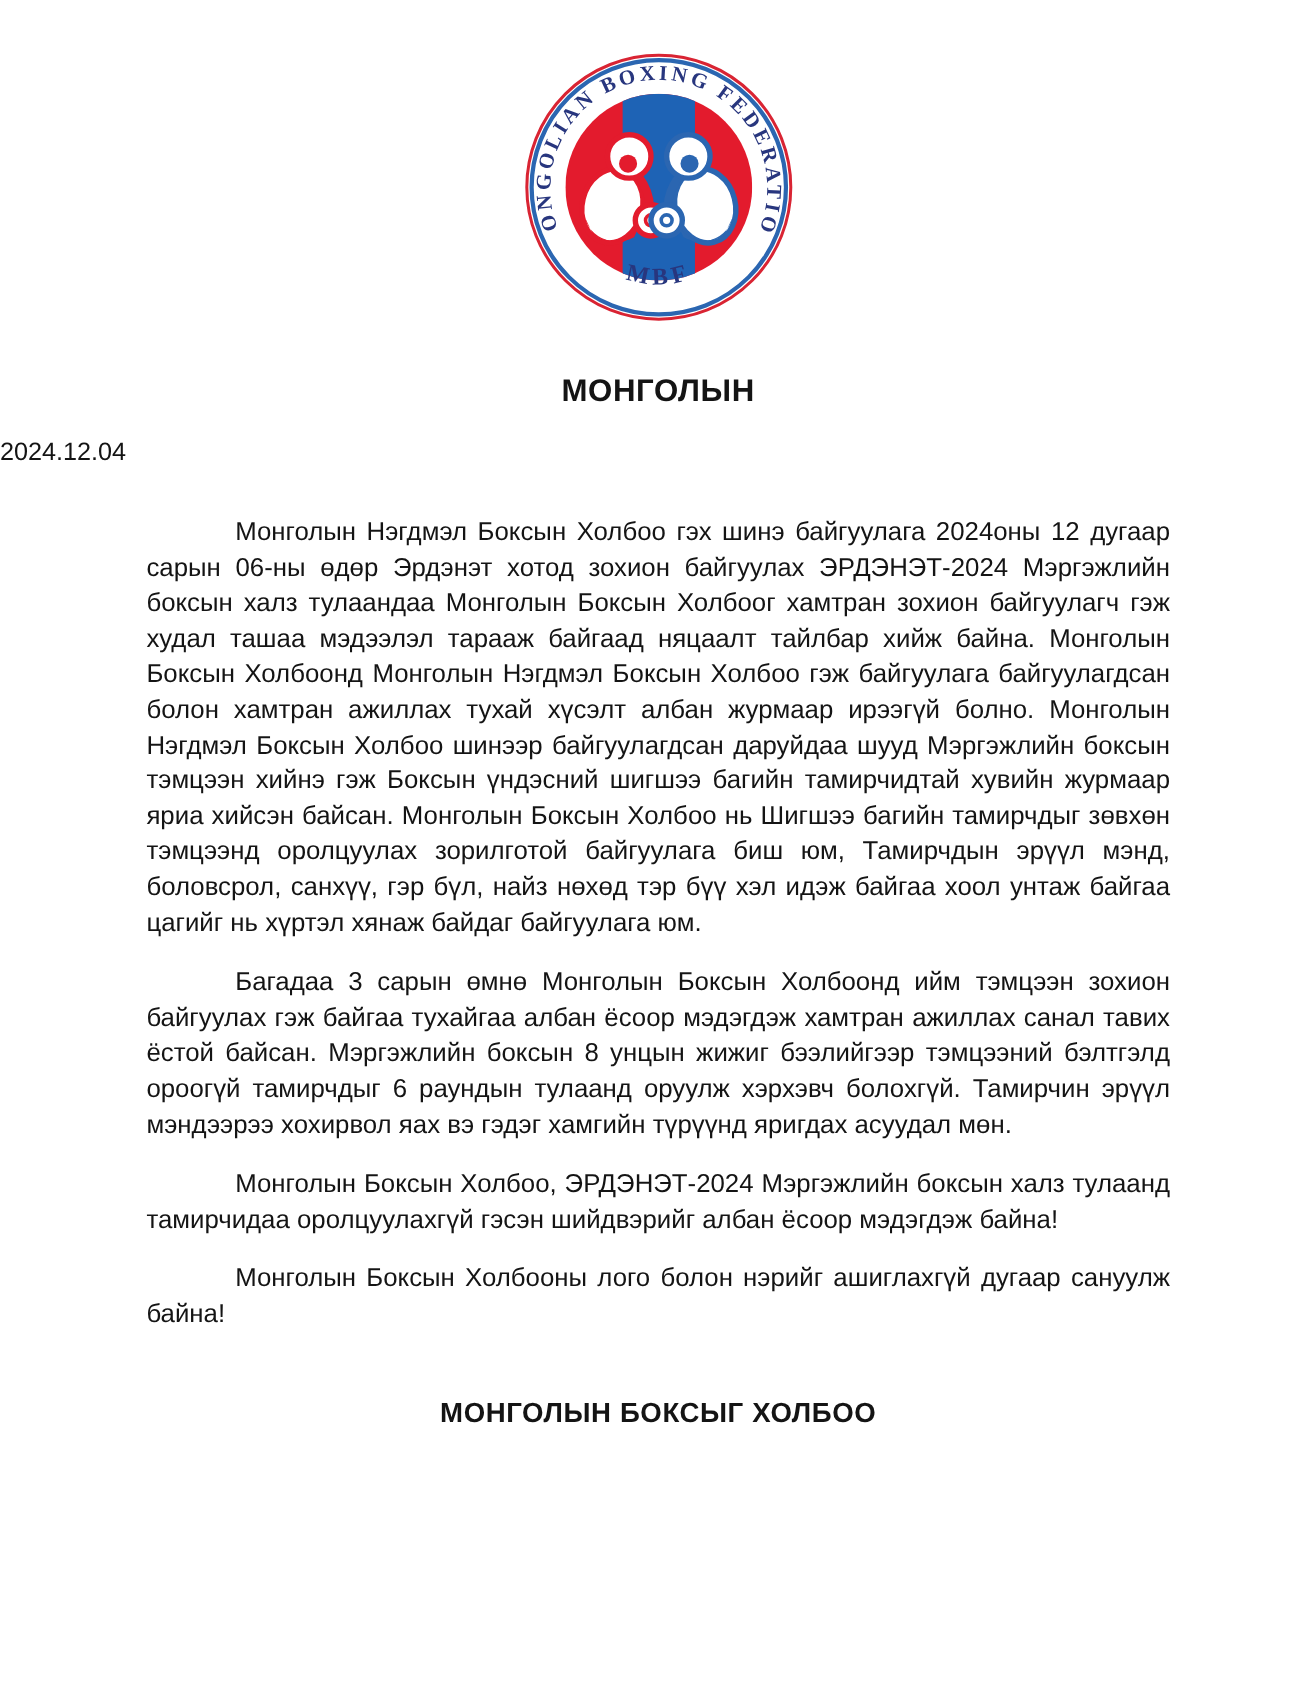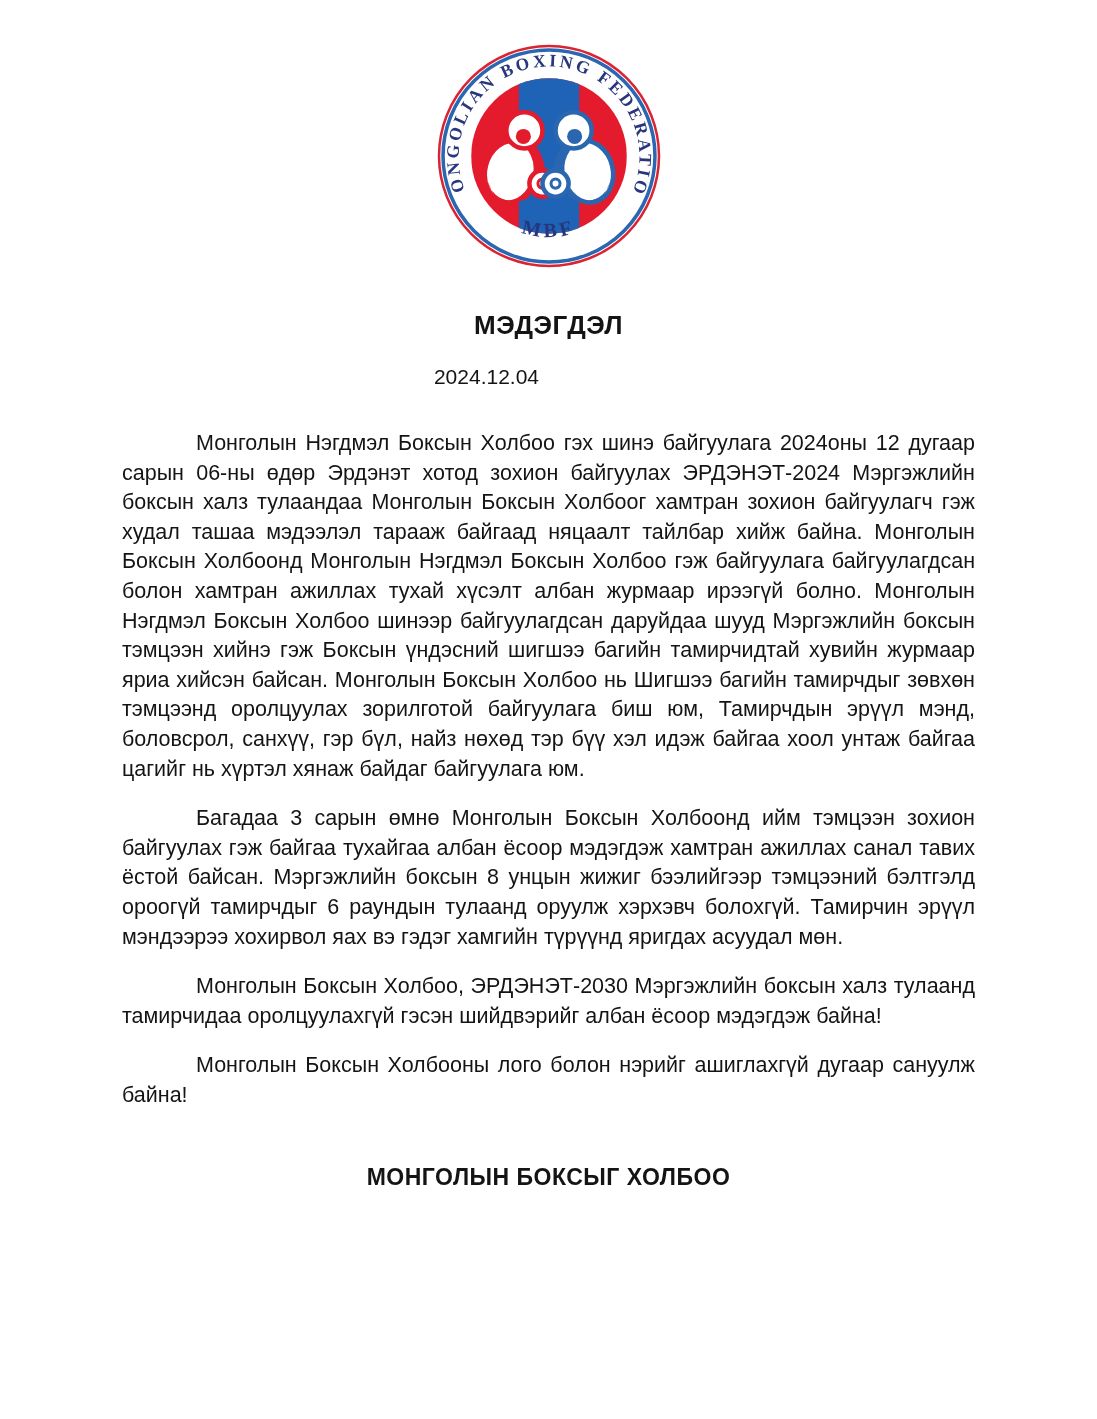--- a/index.html
+++ b/index.html
@@ -23,21 +23,21 @@
   .doc-title {
     margin-top: 42px;
     text-align: center;
     font-size: 26px;
     font-weight: bold;
     letter-spacing: 0.5px;
     color: #141414;
   }
   .doc-date {
     margin: 24px 124px 0 0;
-    text-align: center;
+    text-align: left;
     font-size: 21px;
     color: #141414;
   }
   .body-text { margin: 40px 122px 0 122px; }
   .body-text p {
     font-size: 21.5px;
     line-height: 29.6px;
     text-align: justify;
     text-indent: 74px;
     margin: 0 0 20px 0;
@@ -93,26 +93,26 @@
 
       <text font-family="'Liberation Serif', serif" font-size="17.5" font-weight="bold" fill="#28367e" letter-spacing="3" text-anchor="middle">
         <textPath href="#arcTop" startOffset="50%">MONGOLIAN BOXING FEDERATION</textPath>
       </text>
       <text font-family="'Liberation Serif', serif" font-size="20" font-weight="bold" fill="#28367e" letter-spacing="4" text-anchor="middle">
         <textPath href="#arcBot" startOffset="50%"><tspan fill="#e31b2d">·</tspan><tspan dx="7">MBF</tspan><tspan dx="7" fill="#e31b2d">·</tspan></textPath>
       </text>
     </svg>
   </div>
 
-  <div class="doc-title">МЭДЭГДЭЛ</div>
+  <div class="doc-title">МОНГОЛЫН</div>
 
   <div class="doc-date">2024.12.04</div>
 
   <div class="body-text">
     <p>Монголын Нэгдмэл Боксын Холбоо гэх шинэ байгуулага 2024оны 12 дугаар сарын 06-ны өдөр Эрдэнэт хотод зохион байгуулах ЭРДЭНЭТ-2024 Мэргэжлийн боксын халз тулаандаа Монголын Боксын Холбоог хамтран зохион байгуулагч гэж худал ташаа мэдээлэл тарааж байгаад няцаалт тайлбар хийж байна. Монголын Боксын Холбоонд Монголын Нэгдмэл Боксын Холбоо гэж байгуулага байгуулагдсан болон хамтран ажиллах тухай хүсэлт албан журмаар ирээгүй болно. Монголын Нэгдмэл Боксын Холбоо шинээр байгуулагдсан даруйдаа шууд Мэргэжлийн боксын тэмцээн хийнэ гэж Боксын үндэсний шигшээ багийн тамирчидтай хувийн журмаар яриа хийсэн байсан. Монголын Боксын Холбоо нь Шигшээ багийн тамирчдыг зөвхөн тэмцээнд оролцуулах зорилготой байгуулага биш юм, Тамирчдын эрүүл мэнд, боловсрол, санхүү, гэр бүл, найз нөхөд тэр бүү хэл идэж байгаа хоол унтаж байгаа цагийг нь хүртэл хянаж байдаг байгуулага юм.</p>
     <p>Багадаа 3 сарын өмнө Монголын Боксын Холбоонд ийм тэмцээн зохион байгуулах гэж байгаа тухайгаа албан ёсоор мэдэгдэж хамтран ажиллах санал тавих ёстой байсан. Мэргэжлийн боксын 8 унцын жижиг бээлийгээр тэмцээний бэлтгэлд ороогүй тамирчдыг 6 раундын тулаанд оруулж хэрхэвч болохгүй. Тамирчин эрүүл мэндээрээ хохирвол яах вэ гэдэг хамгийн түрүүнд яригдах асуудал мөн.</p>
-    <p>Монголын Боксын Холбоо, ЭРДЭНЭТ-2030 Мэргэжлийн боксын халз тулаанд тамирчидаа оролцуулахгүй гэсэн шийдвэрийг албан ёсоор мэдэгдэж байна!</p>
+    <p>Монголын Боксын Холбоо, ЭРДЭНЭТ-2024 Мэргэжлийн боксын халз тулаанд тамирчидаа оролцуулахгүй гэсэн шийдвэрийг албан ёсоор мэдэгдэж байна!</p>
     <p>Монголын Боксын Холбооны лого болон нэрийг ашиглахгүй дугаар сануулж байна!</p>
   </div>
 
   <div class="signoff">МОНГОЛЫН БОКСЫГ ХОЛБОО</div>
 
 </div>
 
 </body></html>

